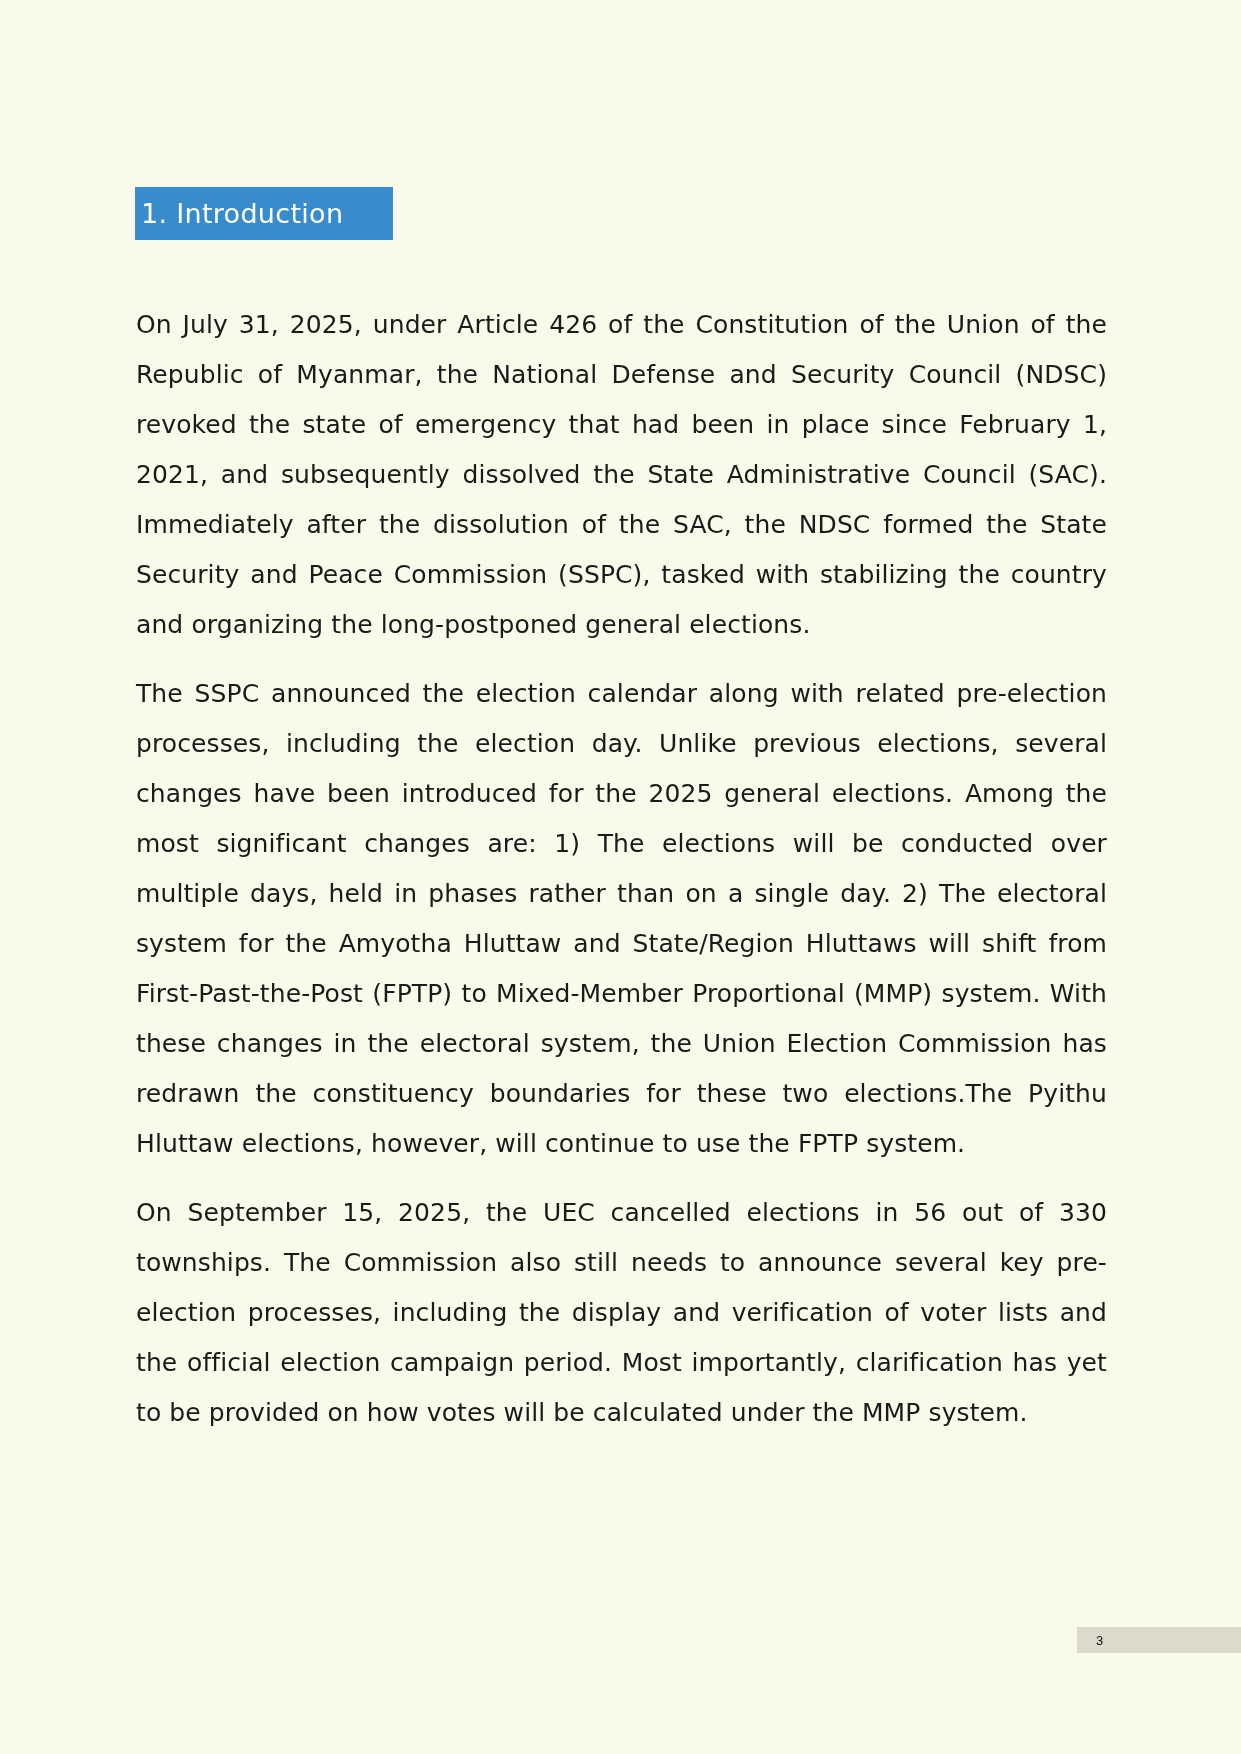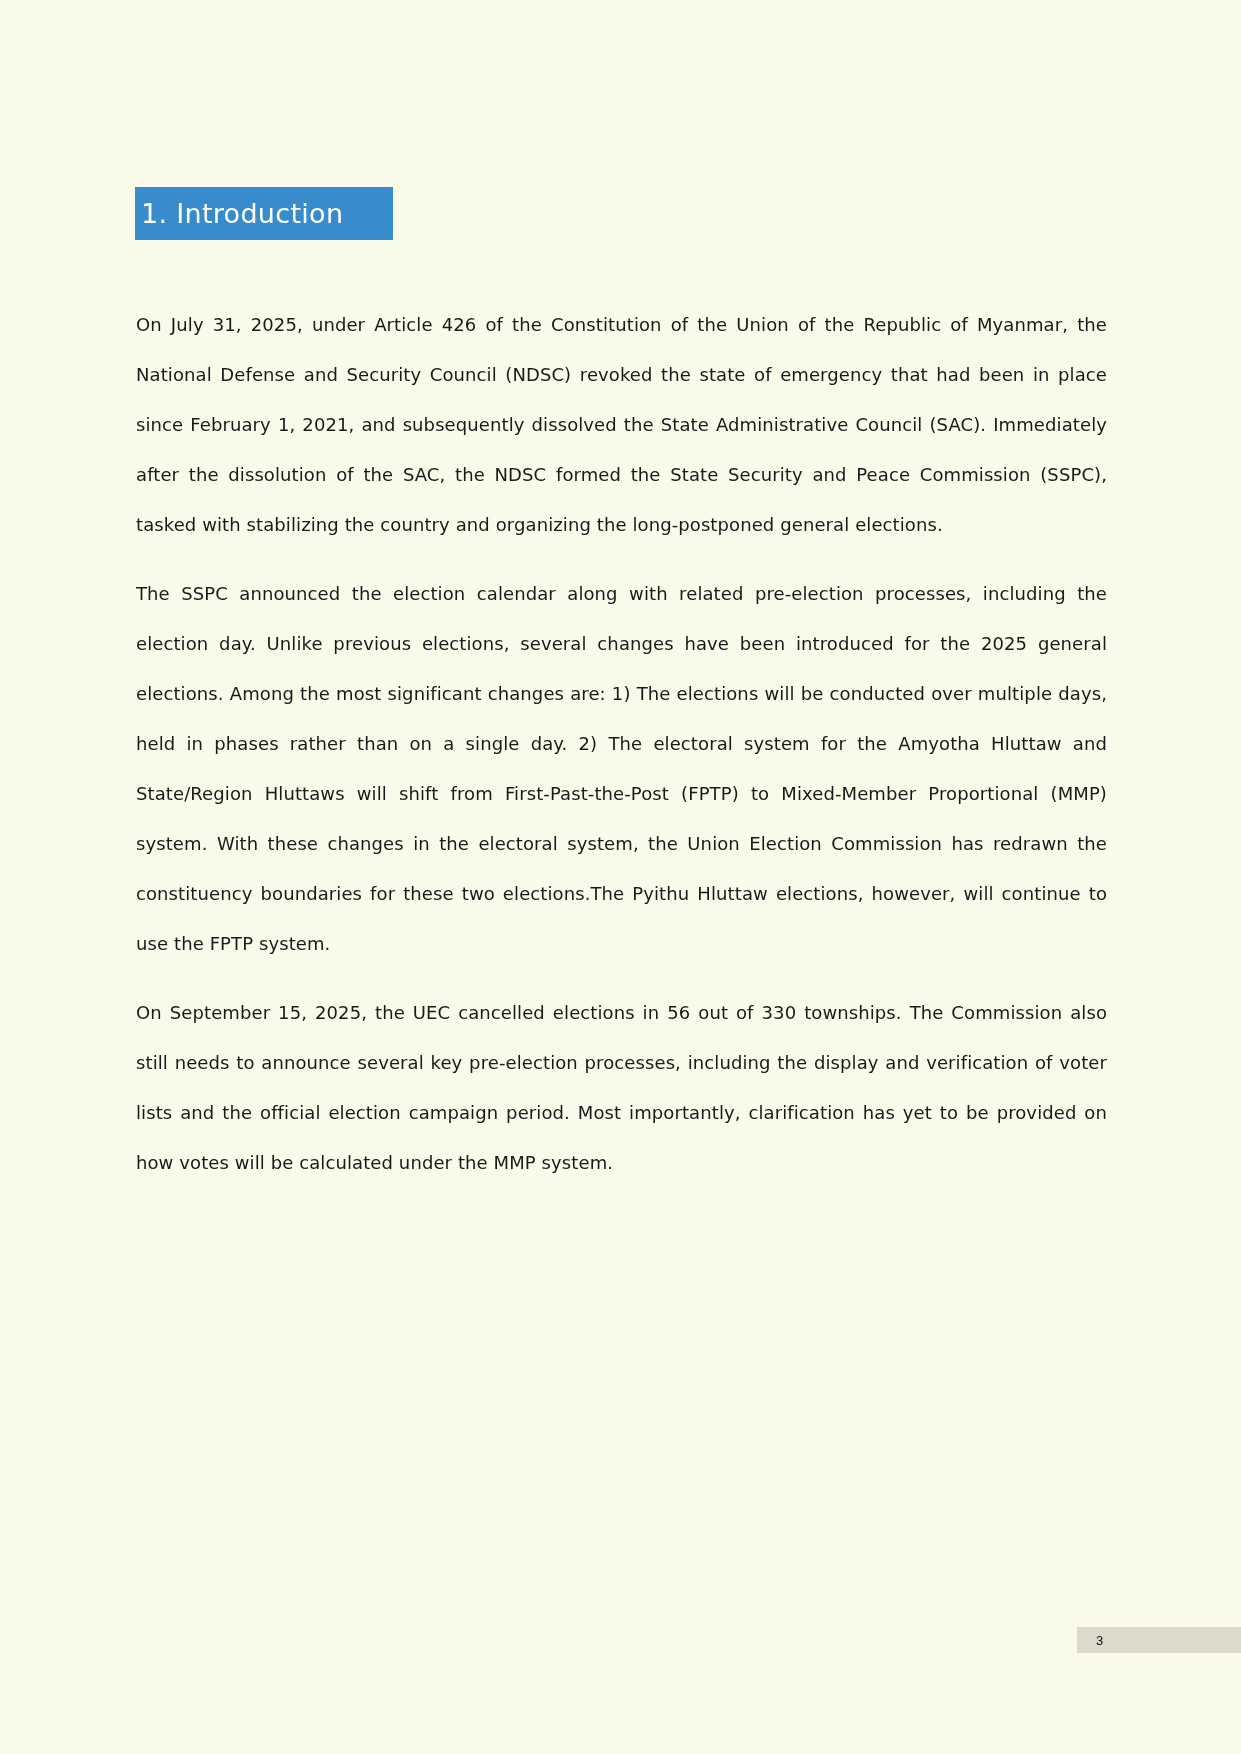--- a/index.html
+++ b/index.html
@@ -34,21 +34,21 @@
       font-family: "DejaVu Sans", sans-serif;
     }
     .body-text {
       position: absolute;
       left: 136px;
       top: 300px;
       width: 971px;
     }
     .body-text p {
       margin: 0 0 19px 0;
-      font-size: 18px;
+      font-size: 25px;
       line-height: 50px;
       text-align: justify;
       letter-spacing: 0.1px;
     }
     .page-number-box {
       position: absolute;
       left: 1077px;
       top: 1627px;
       width: 164px;
       height: 26px;

